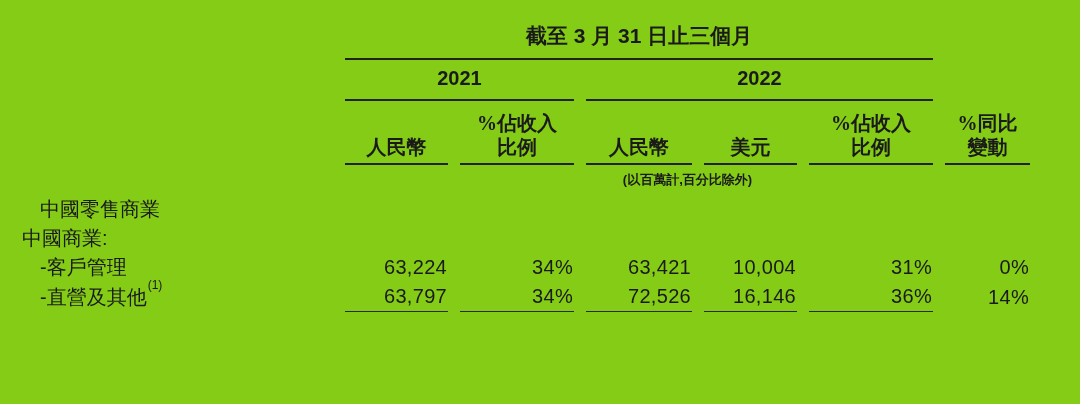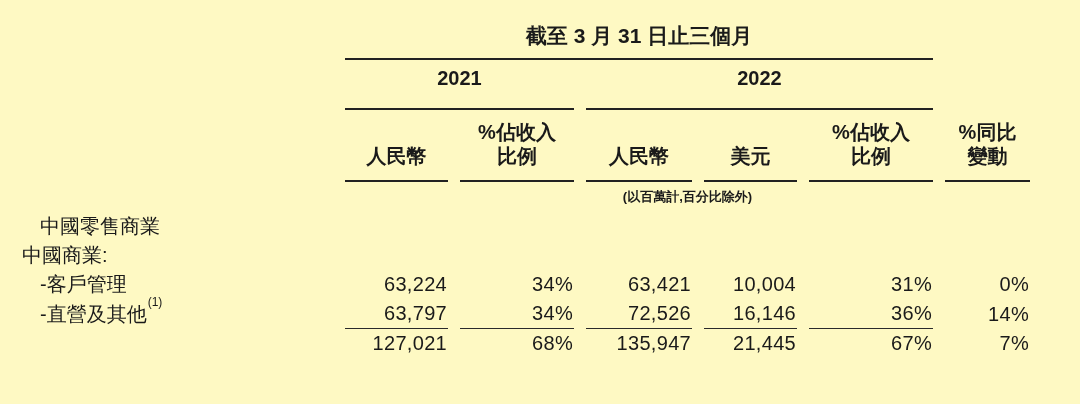--- a/index.html
+++ b/index.html
@@ -1,21 +1,21 @@
 <!DOCTYPE html>
 <html><head>
 <meta charset="utf-8">
 <style>
   html,body{margin:0;padding:0;}
   body{
     width:1080px;height:404px;background:#ffffff;
     font-family:"Liberation Sans","DejaVu Sans",sans-serif;
     color:#1a1a1a;
   }
-  .sheet{position:relative;width:1080px;height:404px;background:#fef9c3;overflow:hidden;}
+  .sheet{position:relative;width:1080px;height:404px;background:#84cc16;overflow:hidden;}
   table.fin{
     border-collapse:separate;
     border-spacing:12px 0;
     table-layout:fixed;
     margin:0;
   }
   td{
     font-size:20px;
     vertical-align:middle;
     padding:0;
@@ -35,27 +35,27 @@
 
   .title-row td{height:50px;}
   .title-cell{
     text-align:center;vertical-align:bottom;
     font-weight:bold;font-size:21px;
     padding-bottom:8px;white-space:nowrap;
   }
   .year-row td{height:30px;}
   .year-cell{
     text-align:center;vertical-align:bottom;
-    font-weight:bold;font-size:20px;padding-bottom:18px;
+    font-weight:bold;font-size:20px;padding-bottom:9px;
   }
   .colhead-row td{height:58px;}
   .colhead{
     text-align:center;vertical-align:bottom;
     font-weight:bold;font-size:20px;
-    line-height:1.2;padding-bottom:12px;white-space:nowrap;
+    line-height:1.2;padding-bottom:4px;white-space:nowrap;font-family:Liberation Serif, serif;
   }
   .note-row td{height:30px;}
   .note-cell{vertical-align:middle;}
   .note-inner{
     display:flex;justify-content:center;
     font-weight:bold;font-size:13px;white-space:nowrap;
   }
   .data-row td{height:29px;}
   .data-row-tall td{height:32px;}
   .row-label{
@@ -171,26 +171,17 @@
     <tr class="data-row">
       <td class="row-label ind1"><span>-直營及其他</span><sup class="fn">(1)</sup></td>
       <td class="num bb1">63,797</td>
       <td class="num bb1">34%</td>
       <td class="num bb1">72,526</td>
       <td class="num bb1">16,146</td>
       <td class="num bb1">36%</td>
       <td class="num">14%</td>
     </tr>
 
-    <tr class="data-row">
-      <td class="row-label"></td>
-      <td class="num">127,021</td>
-      <td class="num">68%</td>
-      <td class="num">135,947</td>
-      <td class="num">21,445</td>
-      <td class="num">67%</td>
-      <td class="num">7%</td>
-    </tr>
 
 
   </tbody>
     </table>
 </div>
 
 </body></html>

